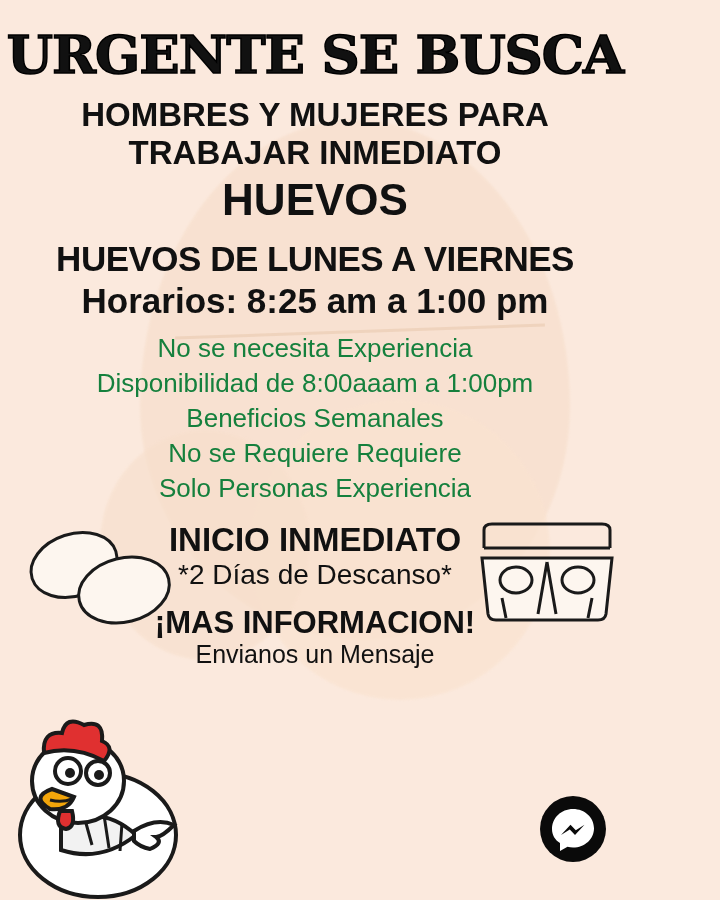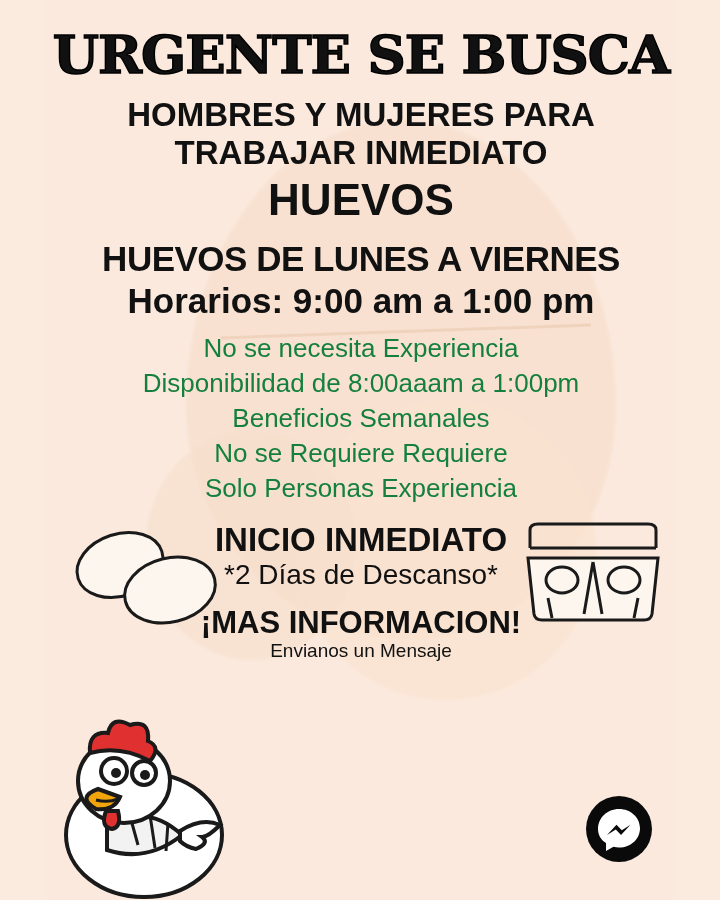--- a/index.html
+++ b/index.html
@@ -12,21 +12,20 @@
     background: #fbeade;
     font-family: "Liberation Sans", sans-serif;
     overflow: hidden;
   }
   #poster {
     position: relative;
     width: 630px;
     height: 900px;
     background: #fbe9dd;
     overflow: hidden;
-    margin-left: 46px;
   }
   
   .bg-blob {
     position: absolute;
     border-radius: 50%;
     background: #f4d9c4;
     opacity: 0.55;
     filter: blur(1px);
   }
   .bg-blob.b1 {
@@ -112,21 +111,21 @@
     font-size: 28px;
     font-weight: 400;
     margin: 2px 0 14px 0;
   }
   .t-mas {
     font-size: 31px;
     font-weight: bold;
     margin: 16px 0 2px 0;
   }
   .t-envianos {
-    font-size: 19px;
+    font-size: 25px;
     font-weight: 400;
     margin: 2px 0;
   }
 
   
   .eggs-left {
     position: absolute;
     left: 14px;
     top: 520px;
     width: 180px;
@@ -170,21 +169,21 @@
   <div class="bg-blob b2"></div>
   <div class="bg-blob b3"></div>
   <div class="bg-crack"></div>
 
   <div class="content">
     <div class="line t-title">URGENTE SE BUSCA</div>
     <div class="line t-sub">HOMBRES Y MUJERES PARA</div>
     <div class="line t-sub">TRABAJAR INMEDIATO</div>
     <div class="line t-huevos">HUEVOS</div>
     <div class="line t-days">HUEVOS DE LUNES A VIERNES</div>
-    <div class="line t-hours">Horarios: 9:00 am a 1:00 pm</div>
+    <div class="line t-hours">Horarios: 8:25 am a 1:00 pm</div>
 
     <div class="line t-body">No se necesita Experiencia</div>
     <div class="line t-body">Disponibilidad de 8:00aaam a 1:00pm</div>
     <div class="line t-body">Beneficios Semanales</div>
     <div class="line t-body">No se Requiere Requiere</div>
     <div class="line t-body">Solo Personas Experiencia</div>
 
     <div class="line t-inicio">INICIO INMEDIATO</div>
     <div class="line t-descanso">*2 Días de Descanso*</div>
     <div class="line t-mas">¡MAS INFORMACION!</div>

